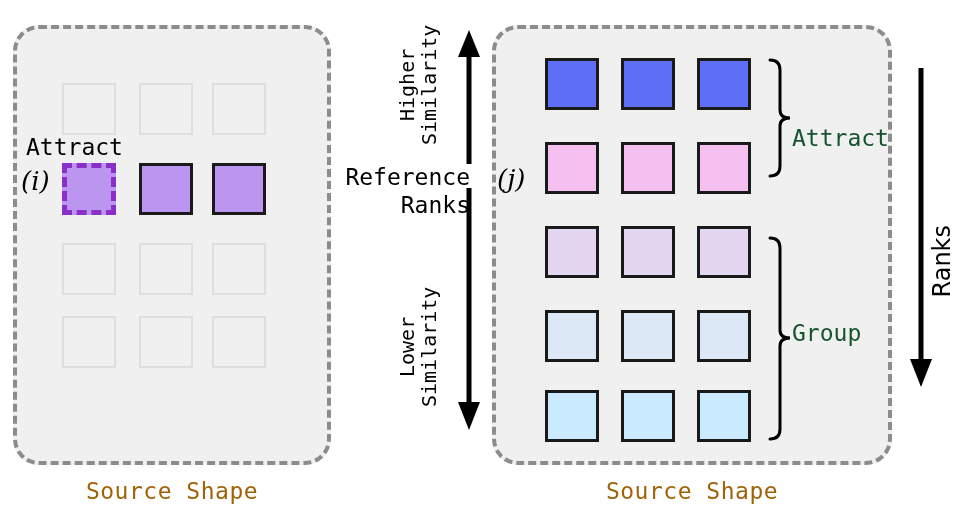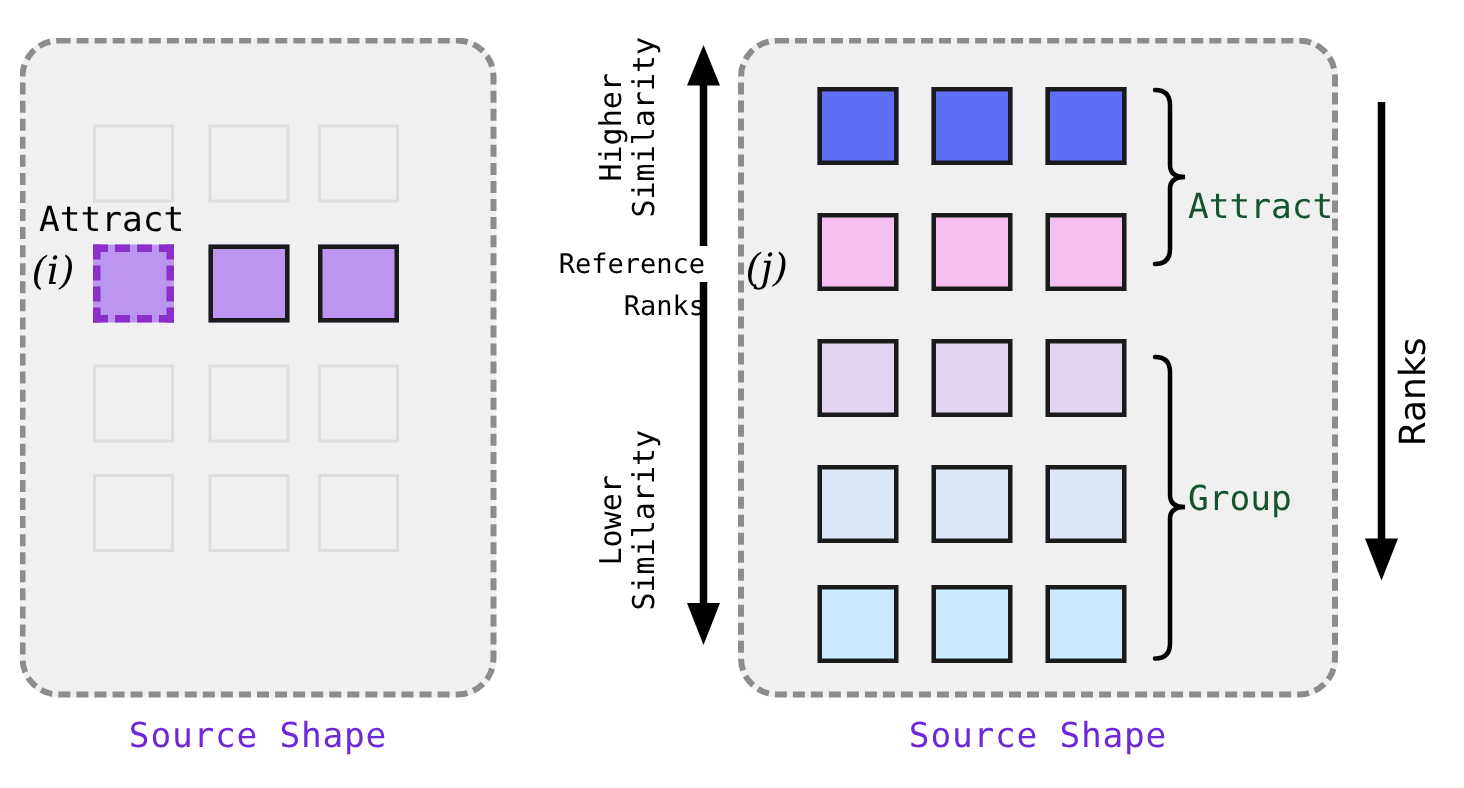--- a/index.html
+++ b/index.html
@@ -23,21 +23,21 @@
     border-radius: 26px;
     box-sizing: border-box;
   }
   #source-panel { left: 13px;  top: 25px; width: 318px; height: 440px; }
   #target-panel { left: 492px; top: 25px; width: 400px; height: 440px; }
 
   .panel-caption {
     position: absolute;
     font-family: "DejaVu Sans Mono", monospace;
     font-size: 23px;
-    color: #6d28d9;
+    color: #a16207;
     letter-spacing: 0.5px;
     white-space: nowrap;
     text-align: center;
   }
   #source-caption { left: 13px;  top: 478px; width: 318px; }
   #target-caption { left: 492px; top: 478px; width: 400px; }
 
   
   .cell {
     position: absolute;
@@ -88,21 +88,21 @@
   }
 
   
   #reference-group-label {
     position: absolute;
     left: 330px;
     top: 163px;
     width: 140px;
     text-align: right;
     font-family: "DejaVu Sans Mono", monospace;
-    font-size: 18px;
+    font-size: 23px;
     line-height: 28px;
     color: #000;
   }
 
   .vert-text {
     position: absolute;
     writing-mode: vertical-rl;
     transform: rotate(180deg);
     font-family: "DejaVu Sans Mono", monospace;
     font-size: 20px;

